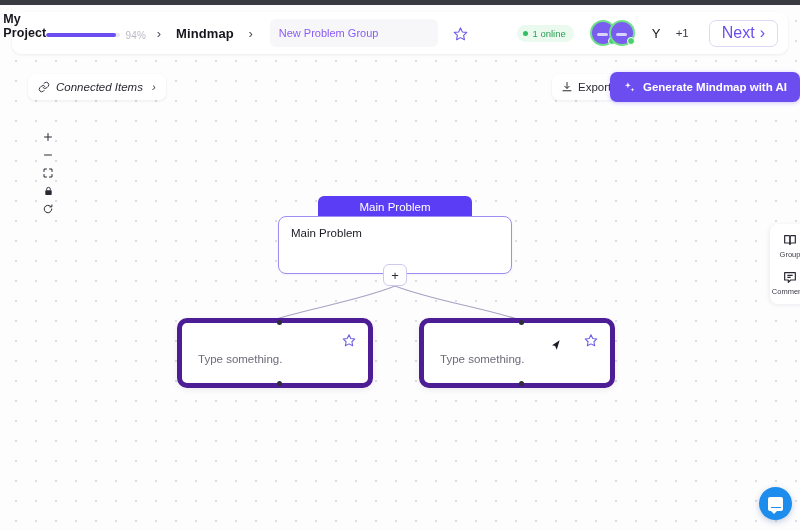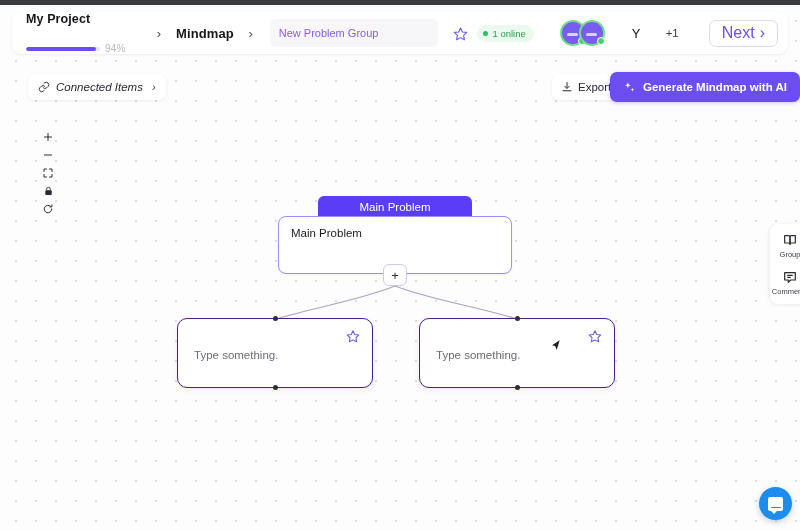--- a/index.html
+++ b/index.html
@@ -28,21 +28,21 @@
 
   
   .header {
     position: absolute; top: 12px; left: 12px; width: 776px; height: 42px;
     background: #ffffff;
     border-radius: 9px;
     box-shadow: 0 1px 3px rgba(20,20,50,0.07);
     display: flex; align-items: center;
   }
   .crumb-project {
-    display: flex; flex-direction: column; justify-content: space-between;
+    display: flex; flex-direction: row; justify-content: flex-end;
     margin-left: 14px; width: 120px; height: 42px;
   }
   .crumb-project-name {
     font-size: 12.5px; font-weight: bold; color: #16161d; line-height: 14px;
     letter-spacing: .1px;
   }
   .progress-row { display: flex; align-items: center; gap: 5px; margin-top: 4px; }
   .progress-track {
     width: 74px; height: 4px; border-radius: 3px; background: #e7e6f3;
     overflow: hidden; position: relative;
@@ -69,21 +69,21 @@
     background: #f7f7fa; border-radius: 6px;
     display: flex; align-items: center; padding: 0 9px;
     font-size: 11px; color: #8b5cf6;
   }
   .star-btn {
     width: 26px; height: 26px; margin-left: 10px;
     display: flex; align-items: center; justify-content: center;
   }
 
   .header-right {
-    margin-left: auto; display: flex; align-items: center; gap: 16px; padding-right: 10px;
+    margin-left: auto; display: flex; align-items: center; gap: 6px; padding-right: 10px;
   }
   .online-pill {
     display: flex; align-items: center; gap: 4px;
     background: #ebfaef; border-radius: 10px;
     padding: 3px 8px 3px 6px; margin-right: 10px;
   }
   .online-dot { width: 5px; height: 5px; border-radius: 50%; background: #2fbf62; }
   .online-text { font-size: 9.5px; color: #2a9e54; }
 
   .avatars { display: flex; align-items: center; margin-right: 5px; }
@@ -190,21 +190,21 @@
   .plus-btn {
     position: absolute; top: 264px; left: 383px;
     width: 24px; height: 22px;
     background: #ffffff; border: 1px solid #cfc8ef; border-radius: 6px;
     display: flex; align-items: center; justify-content: center;
     font-size: 13px; color: #2a2a34; cursor: pointer; z-index: 4;
   }
 
   .node-child {
     position: absolute; width: 196px; height: 70px;
-    background: #ffffff; border: 1px solid #4c1d95; border-radius: 10px;
+    background: #ffffff; border: 5px solid #4c1d95; border-radius: 10px;
     box-shadow: 0 2px 6px rgba(20,20,50,0.07);
   }
   .node-child.left  { top: 318px; left: 177px; }
   .node-child.right { top: 318px; left: 419px; }
   .node-child .placeholder {
     position: absolute; left: 16px; top: 30px;
     font-size: 11.5px; color: #6c6c7a;
   }
   .node-child .node-star {
     position: absolute; right: 10px; top: 8px;

